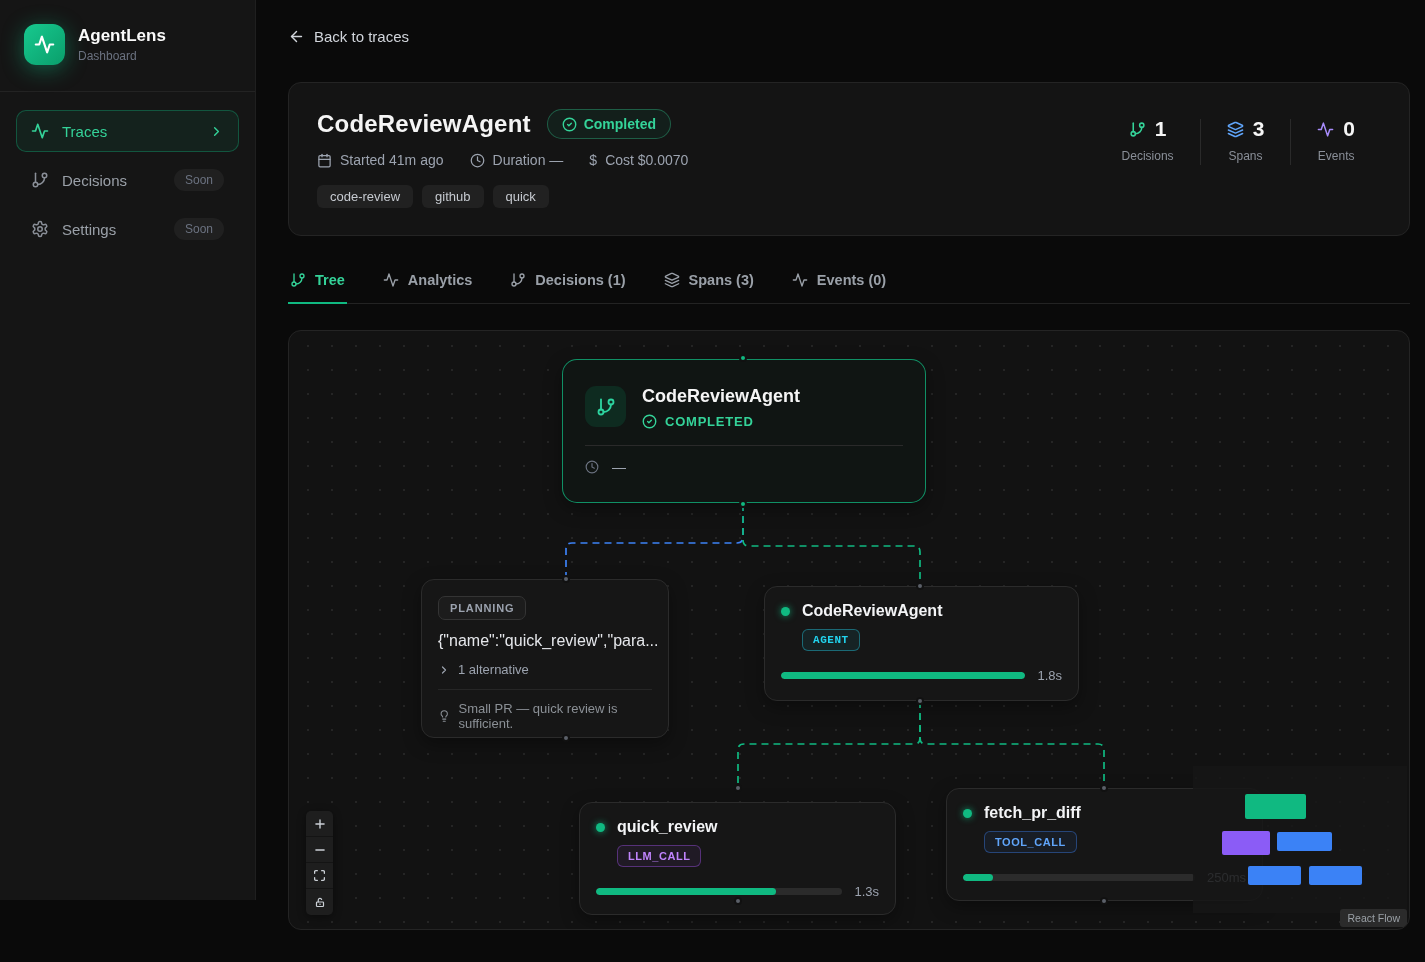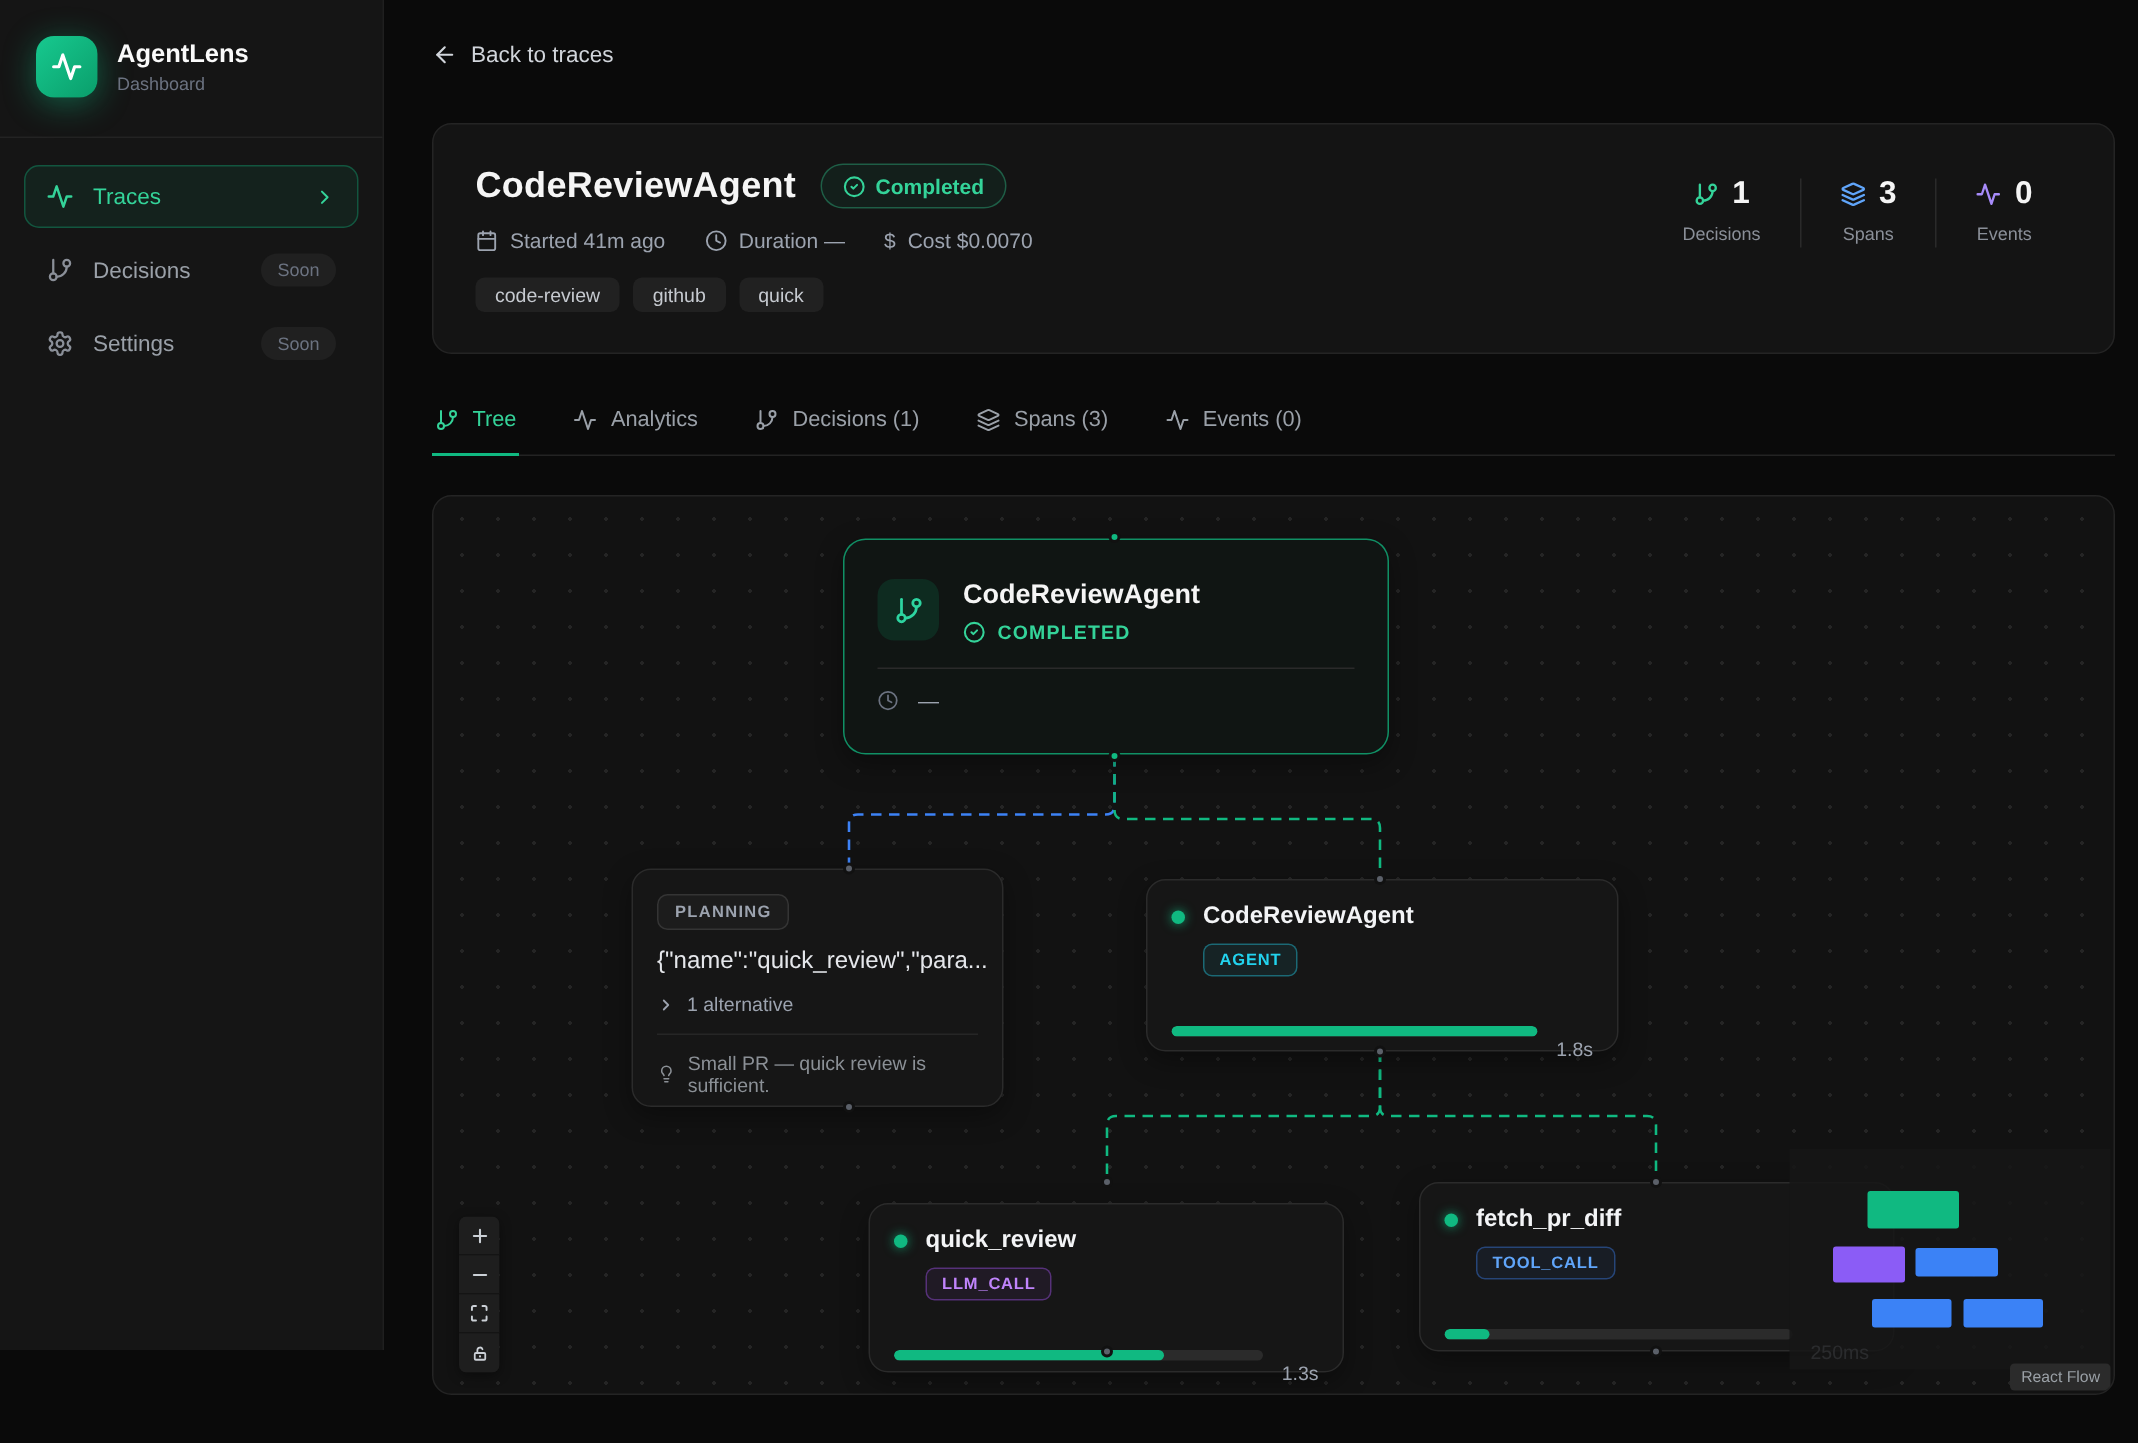--- a/index.html
+++ b/index.html
@@ -34,21 +34,21 @@
   .tags-row { display:flex; gap:9px; margin-top:17px; }
   .tag { background:#212121; color:#c6cad0; font-size:13px; padding:4px 13px; border-radius:6px; }
   .stats { display:flex; align-items:flex-start; gap:0; margin-top:8px; }
   .stat { display:flex; flex-direction:column; align-items:center; padding:0 26px; }
   .stat-top { display:flex; align-items:center; gap:9px; }
   .stat-value { font-size:21px; font-weight:700; color:#f5f5f5; }
   .stat-label { font-size:12px; color:#8a8f98; margin-top:8px; }
   .stat-sep { width:1px; height:46px; background:#2a2a2a; margin-top:2px; }
 
   
-  .tabs { position:absolute; left:32px; top:260px; width:1122px; display:flex; gap:34px; border-bottom:1px solid #232323; }
+  .tabs { position:absolute; left:32px; top:260px; width:1122px; display:flex; gap:34px; border-bottom:1px solid #232323;font-weight:bold; }
   .tab { display:flex; align-items:center; gap:9px; font-size:14.5px; color:#9aa0a8; padding:12px 2px 14px 2px; cursor:pointer; border-bottom:2px solid transparent; margin-bottom:-1px; }
   .tab.active { color:#34d399; border-bottom:2px solid #10b981; }
 
   
   .flow { position:absolute; left:32px; top:330px; width:1122px; height:600px; background:#121212; border:1px solid #242424; border-radius:13px; overflow:hidden;
           background-image:radial-gradient(#252525 1.1px, transparent 1.1px); background-size:24px 24px; background-position:7px 3px; }
   .edges { position:absolute; left:0; top:0; }
 
   .fnode { position:absolute; border-radius:13px; background:#161616; border:1px solid #2b2b2b; box-shadow:0 6px 18px rgba(0,0,0,.35); }
   .root-node { left:273px; top:28px; width:364px; height:144px; border:1.5px solid rgba(16,185,129,.75); background:#101513; border-radius:15px; padding:26px 22px 0 22px; }
@@ -64,27 +64,27 @@
   .dn-content { margin-top:12px; font-size:16px; color:#e5e7eb; white-space:nowrap; }
   .dn-alt { display:flex; align-items:center; gap:8px; margin-top:12px; font-size:13px; color:#9ca3af; cursor:pointer; }
   .dn-div { border-top:1px solid #262626; margin-top:12px; }
   .dn-rationale { display:flex; align-items:center; gap:8px; margin-top:11px; font-size:13px; color:#8b9096; }
 
   .span-node { padding:15px 16px; }
   .sn-title-row { display:flex; align-items:center; gap:12px; }
   .sn-dot { width:9px; height:9px; border-radius:50%; background:#10b981; box-shadow:0 0 7px rgba(16,185,129,.8); }
   .sn-title { font-size:16px; font-weight:700; color:#f3f4f6; }
   .sn-badge { display:inline-block; margin:9px 0 0 21px; border-radius:6px; padding:4px 10px; font-size:11px; font-weight:700; letter-spacing:.05em; border:1px solid; }
-  .badge-agent { color:#22d3ee; border-color:rgba(34,211,238,.4); background:rgba(34,211,238,.07); }
+  .badge-agent { color:#22d3ee; border-color:rgba(34,211,238,.4); background:rgba(34,211,238,.07);font-family:Liberation Mono, monospace; }
   .badge-llm { color:#c084fc; border-color:rgba(168,85,247,.4); background:rgba(168,85,247,.07); }
   .badge-tool { color:#60a5fa; border-color:rgba(59,130,246,.4); background:rgba(59,130,246,.07); }
   .sn-bar-row { display:flex; align-items:center; gap:12px; margin-top:17px; }
   .sn-track { flex:1; height:7px; border-radius:4px; background:#2b2b2b; overflow:hidden; }
   .sn-fill { height:100%; border-radius:4px; background:#10b981; }
-  .sn-dur { font-size:13px; color:#9ca3af;margin-top:24px; }
+  .sn-dur { font-size:13px; color:#9ca3af; }
   .node-agent { left:475px; top:255px; width:315px; height:115px; }
   .node-llm   { left:290px; top:471px; width:317px; height:113px; }
   .node-tool  { left:657px; top:457px; width:317px; height:113px; }
 
   .handle { position:absolute; width:8px; height:8px; border-radius:50%; background:#5b6069; border:2px solid #111; }
   .handle.green { background:#10b981; }
 
   
   .controls { position:absolute; left:17px; top:480px; width:27px; border-radius:5px; overflow:hidden; box-shadow:0 2px 8px rgba(0,0,0,.4); }
   .ctrl-btn { width:27px; height:26px; background:#1e1e1e; border:none; border-bottom:1px solid #141414; display:flex; align-items:center; justify-content:center; color:#cbd0d6; cursor:pointer; }

